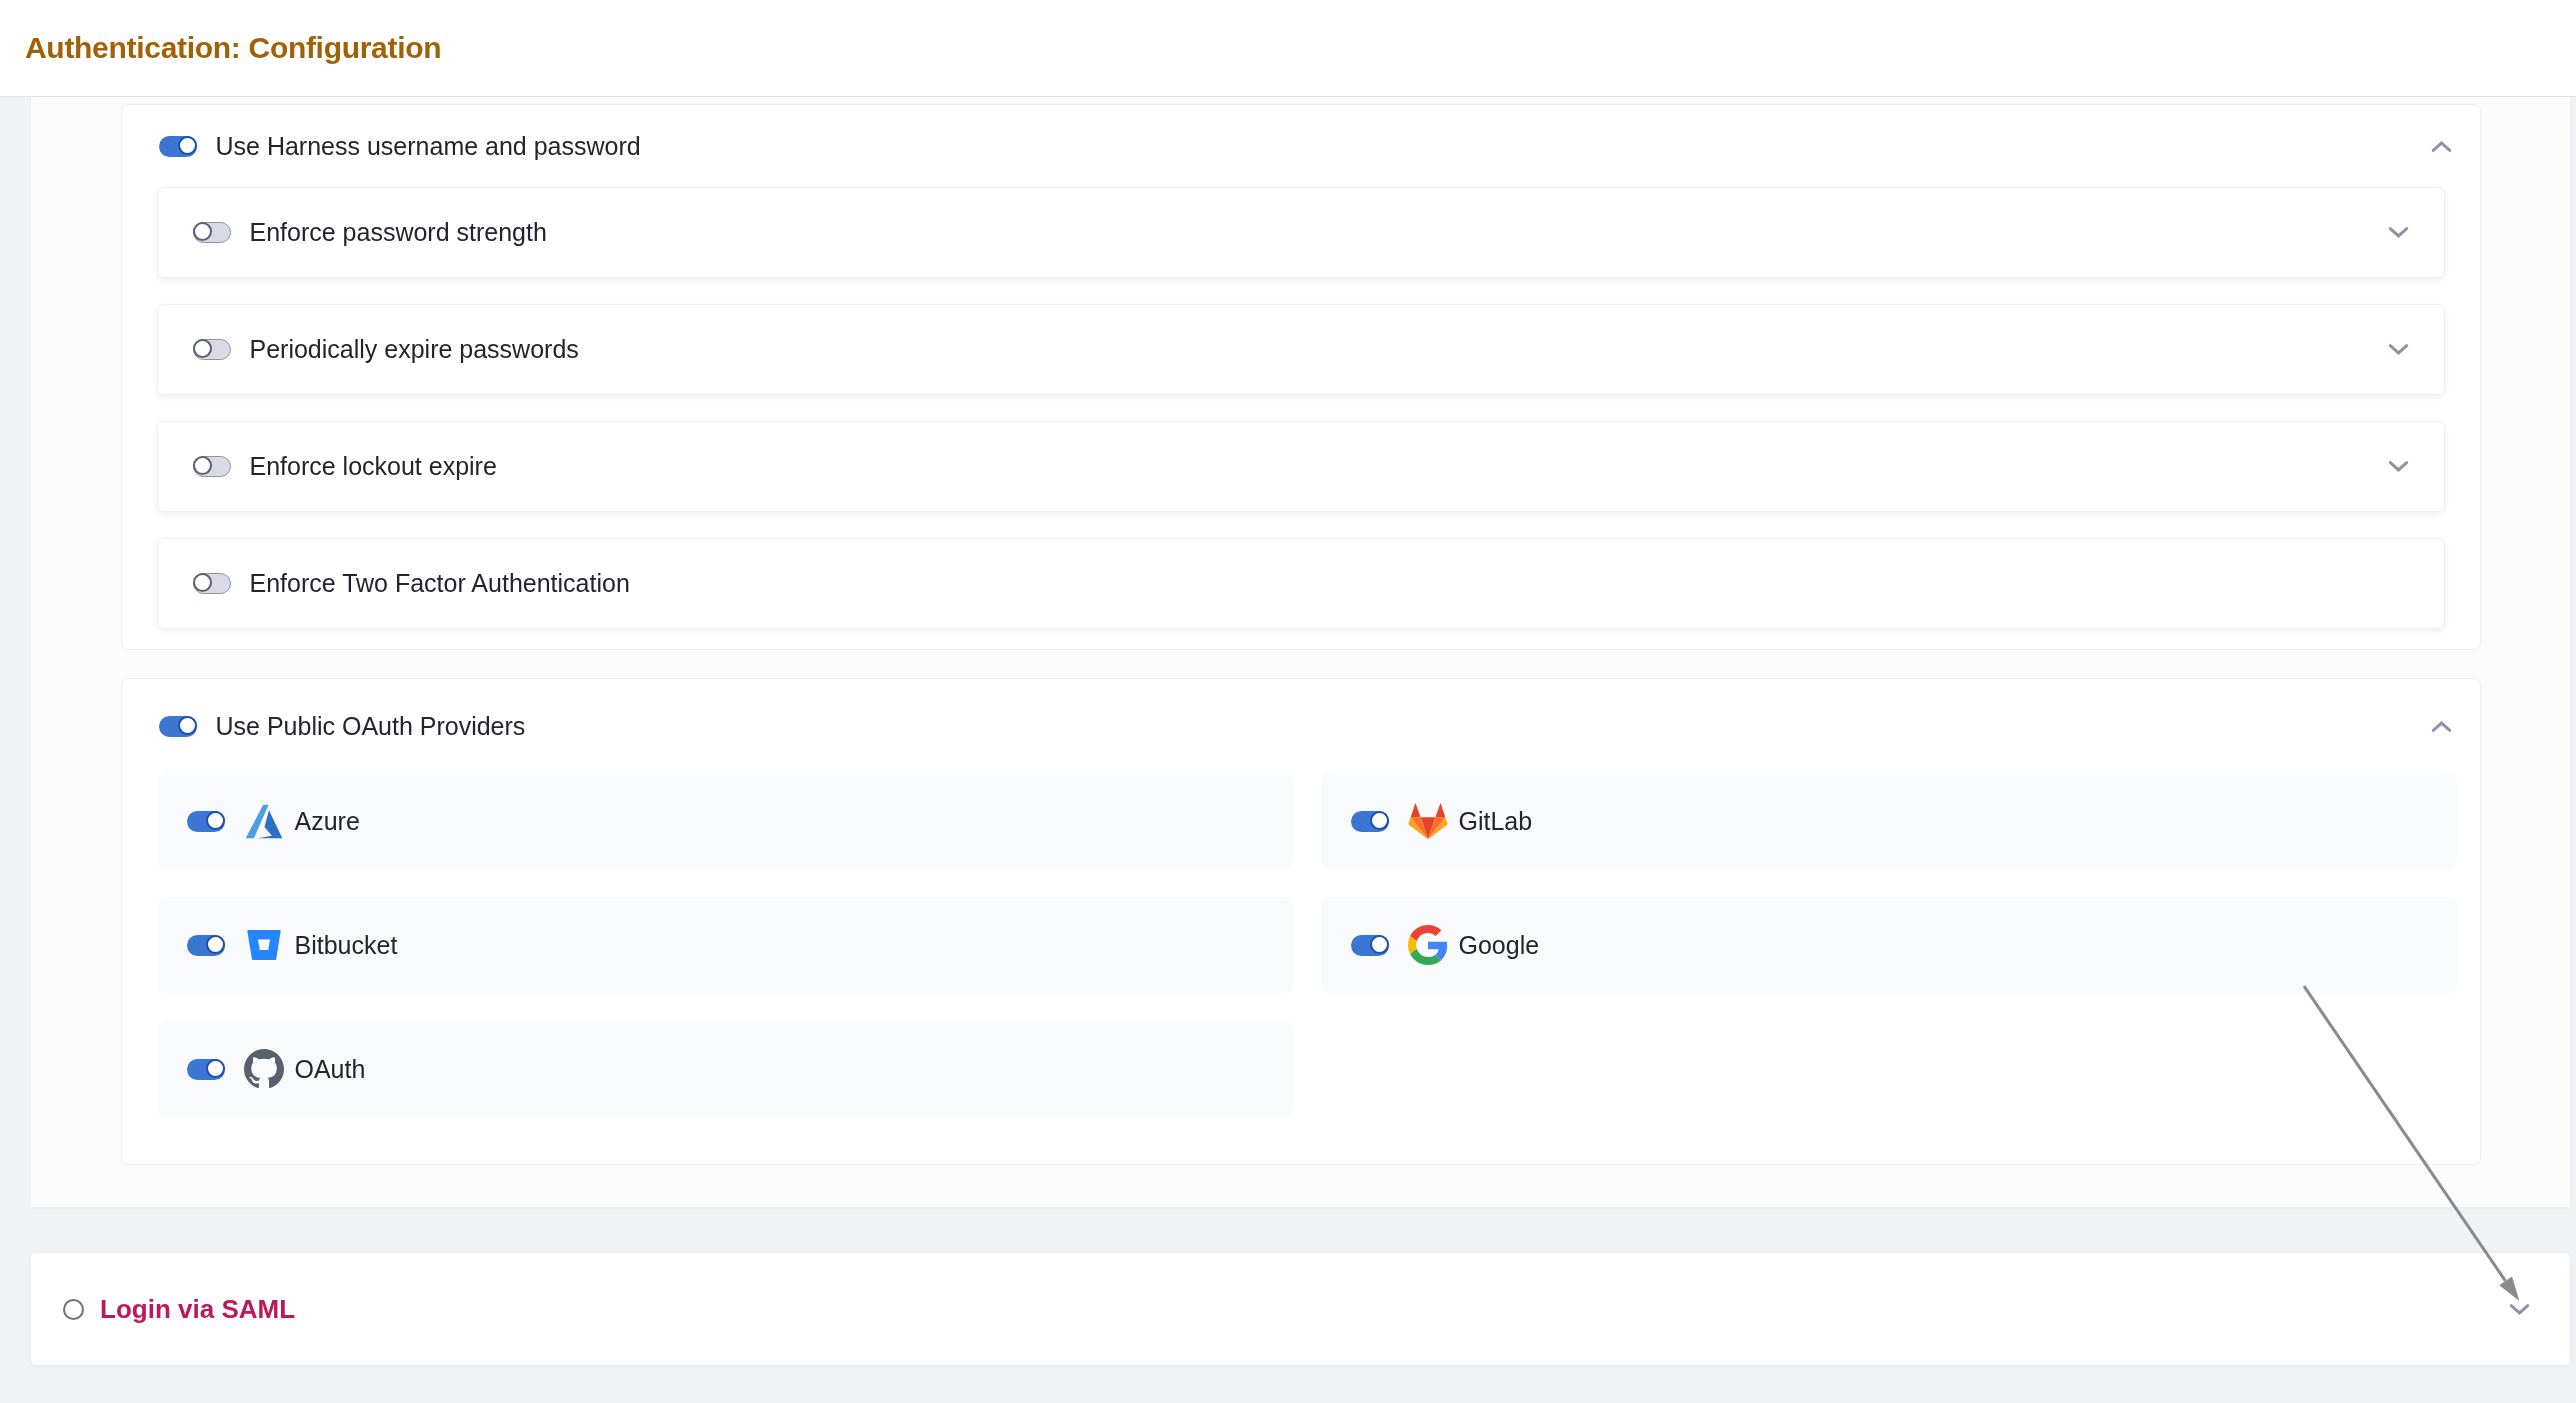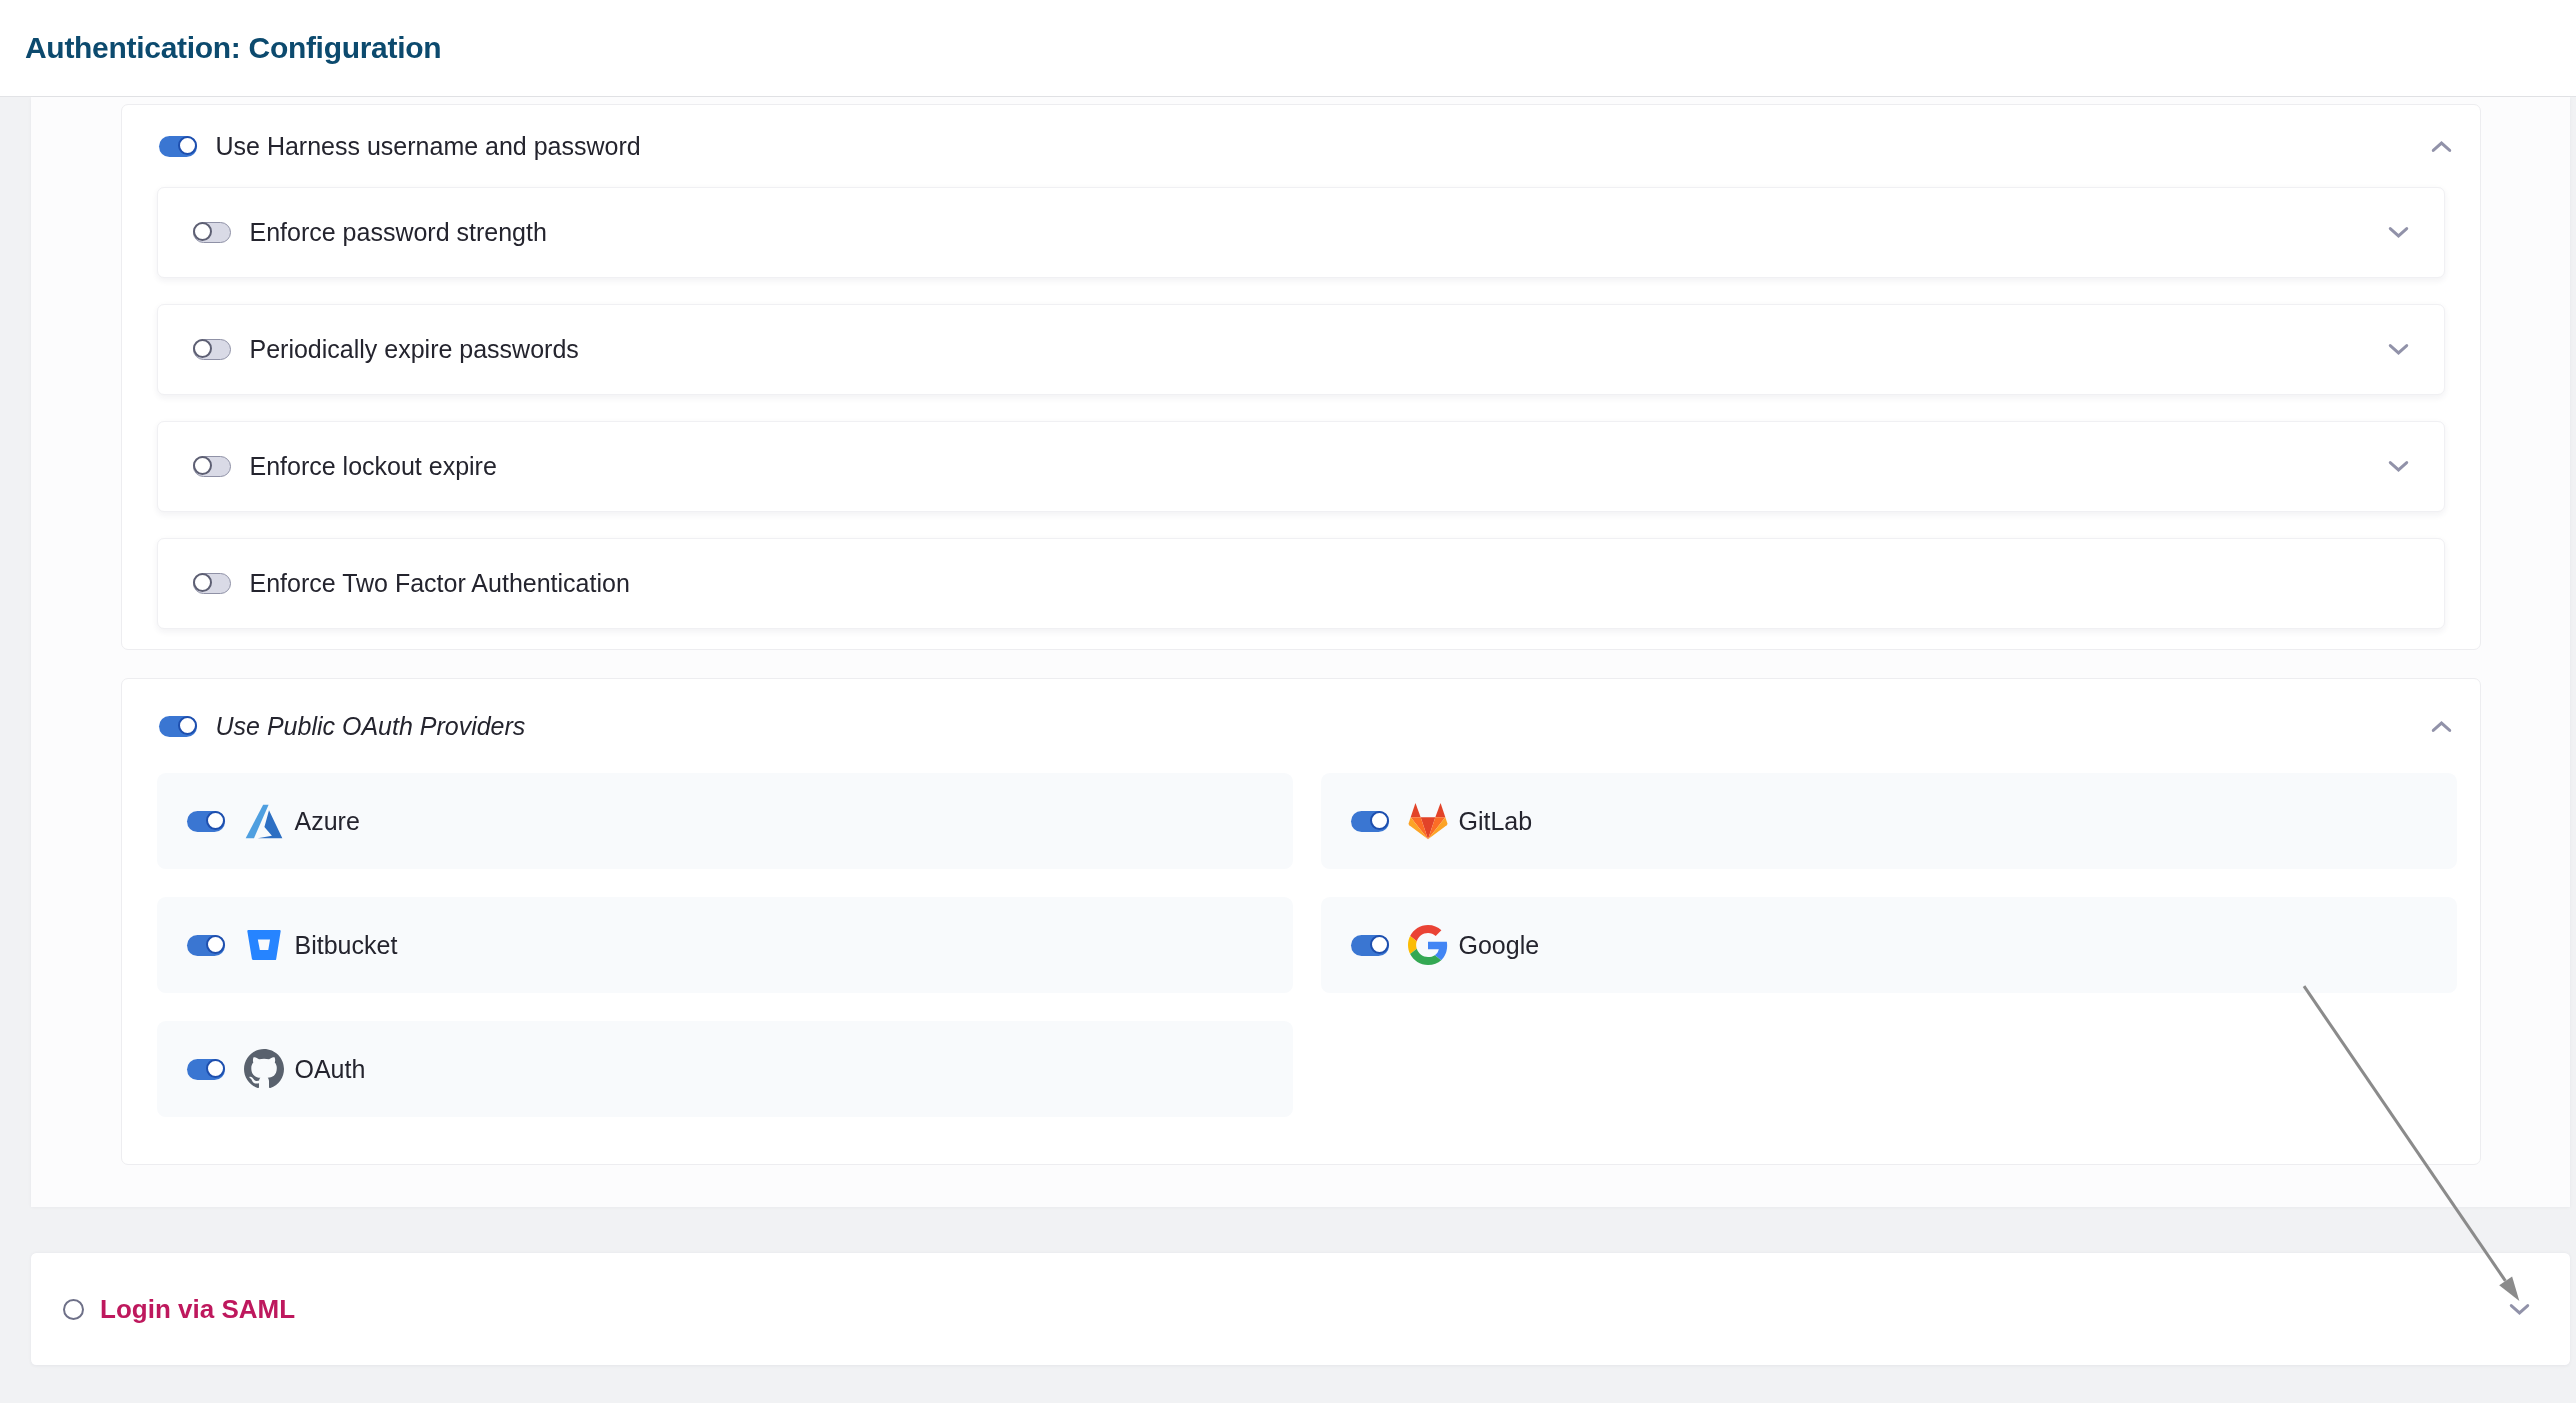--- a/index.html
+++ b/index.html
@@ -8,39 +8,39 @@
     background:#f1f2f4;
     font-family:"Liberation Sans", sans-serif;
     color:#22232e;
     position:relative;
   }
   
   .app-header {
     height:97px; background:#ffffff; border-bottom:0.9px solid #e2e3e6;
     display:flex; align-items:center; padding-left:25px;
   }
-  .page-title { font-size:30px; font-weight:700; color:#0c4a6e; letter-spacing:-0.3px; }
+  .page-title { font-size:30px; font-weight:700; color:#a16207; letter-spacing:-0.3px; }
 
   
   .panel {
     margin-left:30.5px; width:2539px; background:#fcfcfd;
     padding:7px 90px 42px 90px;
     box-shadow:0 0.9px 3.5px rgba(40,41,61,0.05);
   }
   .section-box {
     width:2360px; background:#ffffff; border:0.9px solid #ededf0; border-radius:7px;
   }
   .section-box.password { padding-bottom:20px; margin-bottom:28px; }
   .section-box.oauth    { padding-bottom:47px; }
 
   .box-header {
     display:flex; align-items:center; padding-left:37px; padding-right:28px;
   }
   .section-box.password .box-header { height:82px; }
-  .section-box.oauth    .box-header { height:94px;font-style:italic; }
+  .section-box.oauth    .box-header { height:94px; }
   .box-header .label { font-size:25px; font-weight:500; color:#24242e; margin-left:19px; }
 
   
   .toggle {
     position:relative; width:38px; height:21px; border-radius:10.5px; flex:none;
     cursor:pointer; display:inline-block;
   }
   .toggle .knob {
     position:absolute; top:0.9px; width:19px; height:19px; border-radius:50%;
     background:#ffffff;

